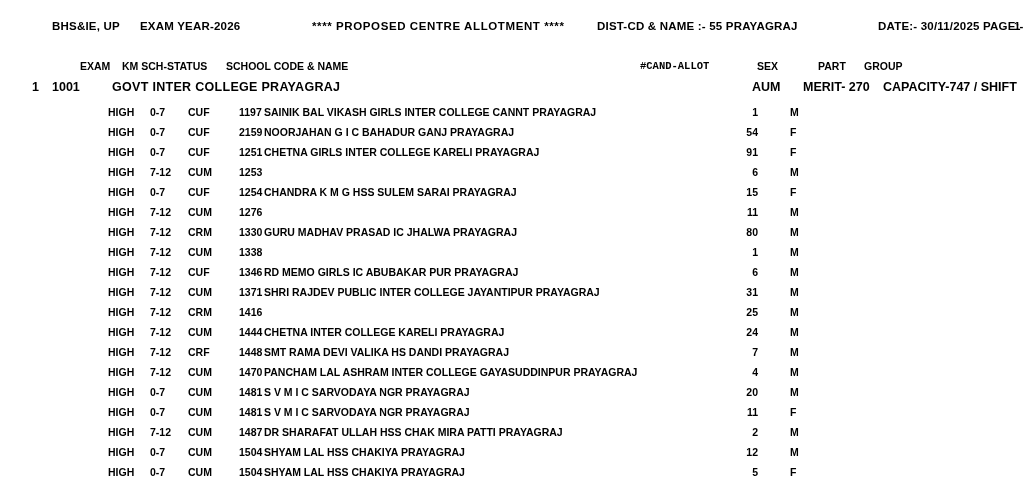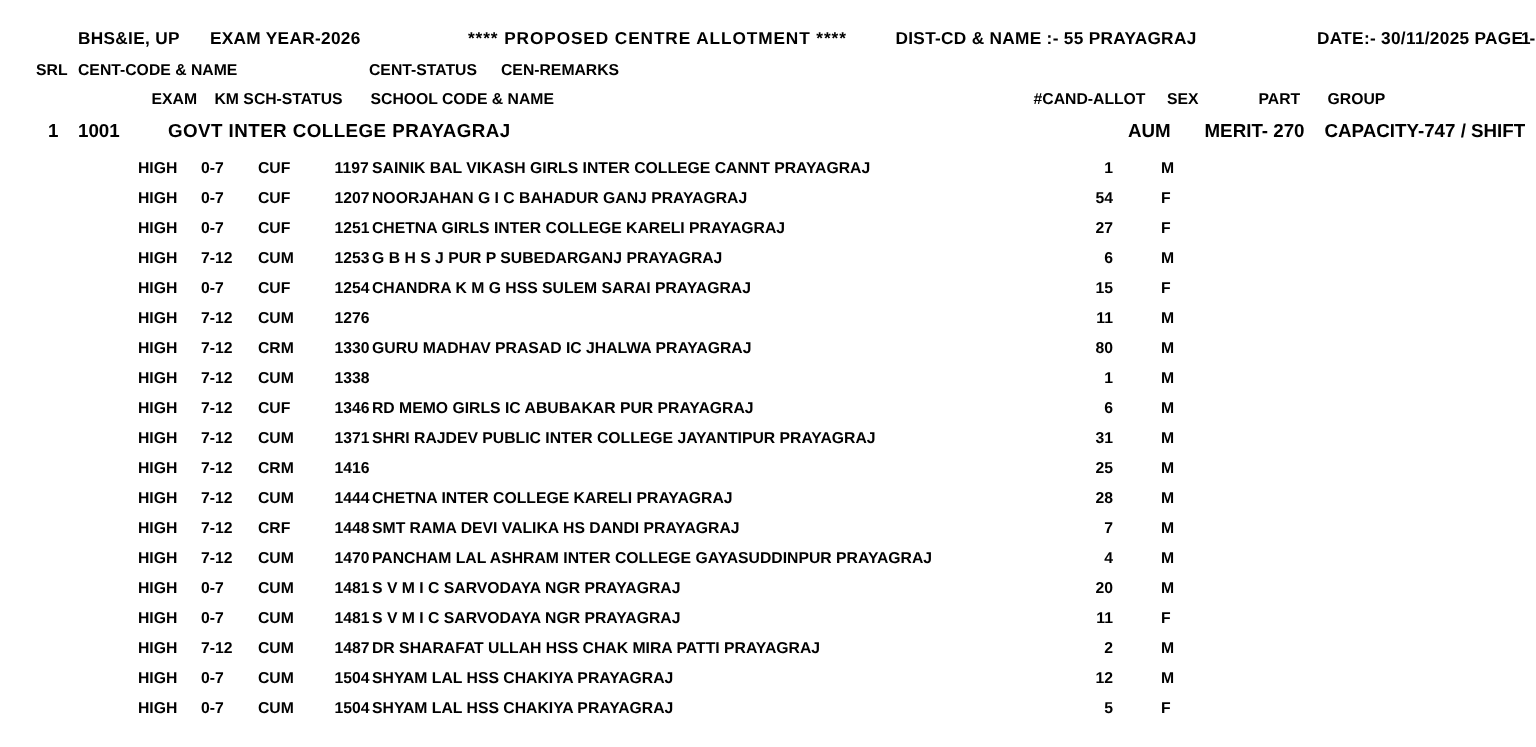--- a/index.html
+++ b/index.html
@@ -62,30 +62,29 @@
   .h2-cenrem   { left: 334px; }
 
   .hdr-line3 {
     position: absolute;
     top: 60px;
     left: 0;
     width: 912px;
     height: 15px;
     font-size: 10.5px;
     font-weight: bold;
-    margin-left: 21px;
   }
   .hdr-line3 span {
     position: absolute;
     white-space: nowrap;
   }
   .h3-exam     { left: 80px; }
   .h3-km       { left: 122px; }
   .h3-school   { left: 226px; }
-  .h3-cand     { left: 668px; }
+  .h3-cand     { left: 640px; font-family: Liberation Mono, monospace; }
   .h3-sex      { left: 757px; }
   .h3-part     { left: 818px; }
   .h3-group    { left: 864px; }
 
   
   .centre-row {
     position: absolute;
     top: 80px;
     left: 0;
     width: 1024px;
@@ -101,22 +100,23 @@
   .c-code     { left: 52px; }
   .c-name     { left: 99px; letter-spacing: 0.3px; margin-left: 13px; }
   .c-aum      { left: 752px; }
   .c-merit    { left: 803px; }
   .c-capacity { left: 883px; }
 
   
   .rows {
     position: absolute;
     top: 104px;
-    left: 12px;
+    left: 0;
     width: 872px;
+    padding-left: 28px;
   }
   .row {
     position: relative;
     height: 20px;
     font-size: 10.5px;
     font-weight: bold;
   }
   .row span {
     position: absolute;
     white-space: nowrap;
@@ -137,26 +137,20 @@
 
   <div class="hdr-line1">
     <span class="h1-bhsie">BHS&amp;IE, UP</span>
     <span class="h1-year">EXAM YEAR-2026</span>
     <span class="h1-title">****  PROPOSED  CENTRE  ALLOTMENT  ****</span>
     <span class="h1-dist">DIST-CD &amp; NAME :-  55 PRAYAGRAJ</span>
     <span class="h1-date">DATE:- 30/11/2025  PAGE:-</span>
     <span class="h1-pageno">1</span>
   </div>
 
-  <div class="hdr-line2">
-    <span class="h2-srl">SRL</span>
-    <span class="h2-centcode">CENT-CODE &amp; NAME</span>
-    <span class="h2-centstat">CENT-STATUS</span>
-    <span class="h2-cenrem">CEN-REMARKS</span>
-  </div>
 
   <div class="hdr-line3">
     <span class="h3-exam">EXAM</span>
     <span class="h3-km">KM  SCH-STATUS</span>
     <span class="h3-school">SCHOOL CODE &amp; NAME</span>
     <span class="h3-cand">#CAND-ALLOT</span>
     <span class="h3-sex">SEX</span>
     <span class="h3-part">PART</span>
     <span class="h3-group">GROUP</span>
   </div>
@@ -177,40 +171,39 @@
         <span class="r-sch">CUF</span>
         <span class="r-code">1197</span>
         <span class="r-school">SAINIK BAL VIKASH GIRLS INTER COLLEGE CANNT PRAYAGRAJ</span>
         <span class="r-cand">1</span>
         <span class="r-sex">M</span>
       </div>
       <div class="row">
         <span class="r-exam">HIGH</span>
         <span class="r-km">0-7</span>
         <span class="r-sch">CUF</span>
-        <span class="r-code">1207</span>
+        <span class="r-code">2159</span>
         <span class="r-school">NOORJAHAN G I C BAHADUR GANJ PRAYAGRAJ</span>
         <span class="r-cand">54</span>
         <span class="r-sex">F</span>
       </div>
       <div class="row">
         <span class="r-exam">HIGH</span>
         <span class="r-km">0-7</span>
         <span class="r-sch">CUF</span>
         <span class="r-code">1251</span>
         <span class="r-school">CHETNA GIRLS INTER COLLEGE KARELI PRAYAGRAJ</span>
-        <span class="r-cand">27</span>
+        <span class="r-cand">91</span>
         <span class="r-sex">F</span>
       </div>
       <div class="row">
         <span class="r-exam">HIGH</span>
         <span class="r-km">7-12</span>
         <span class="r-sch">CUM</span>
         <span class="r-code">1253</span>
-        <span class="r-school">G B H S J PUR P SUBEDARGANJ PRAYAGRAJ</span>
         <span class="r-cand">6</span>
         <span class="r-sex">M</span>
       </div>
       <div class="row">
         <span class="r-exam">HIGH</span>
         <span class="r-km">0-7</span>
         <span class="r-sch">CUF</span>
         <span class="r-code">1254</span>
         <span class="r-school">CHANDRA K M G HSS SULEM SARAI PRAYAGRAJ</span>
         <span class="r-cand">15</span>
@@ -266,21 +259,21 @@
         <span class="r-code">1416</span>
         <span class="r-cand">25</span>
         <span class="r-sex">M</span>
       </div>
       <div class="row">
         <span class="r-exam">HIGH</span>
         <span class="r-km">7-12</span>
         <span class="r-sch">CUM</span>
         <span class="r-code">1444</span>
         <span class="r-school">CHETNA INTER COLLEGE KARELI PRAYAGRAJ</span>
-        <span class="r-cand">28</span>
+        <span class="r-cand">24</span>
         <span class="r-sex">M</span>
       </div>
       <div class="row">
         <span class="r-exam">HIGH</span>
         <span class="r-km">7-12</span>
         <span class="r-sch">CRF</span>
         <span class="r-code">1448</span>
         <span class="r-school">SMT RAMA DEVI VALIKA HS DANDI PRAYAGRAJ</span>
         <span class="r-cand">7</span>
         <span class="r-sex">M</span>

